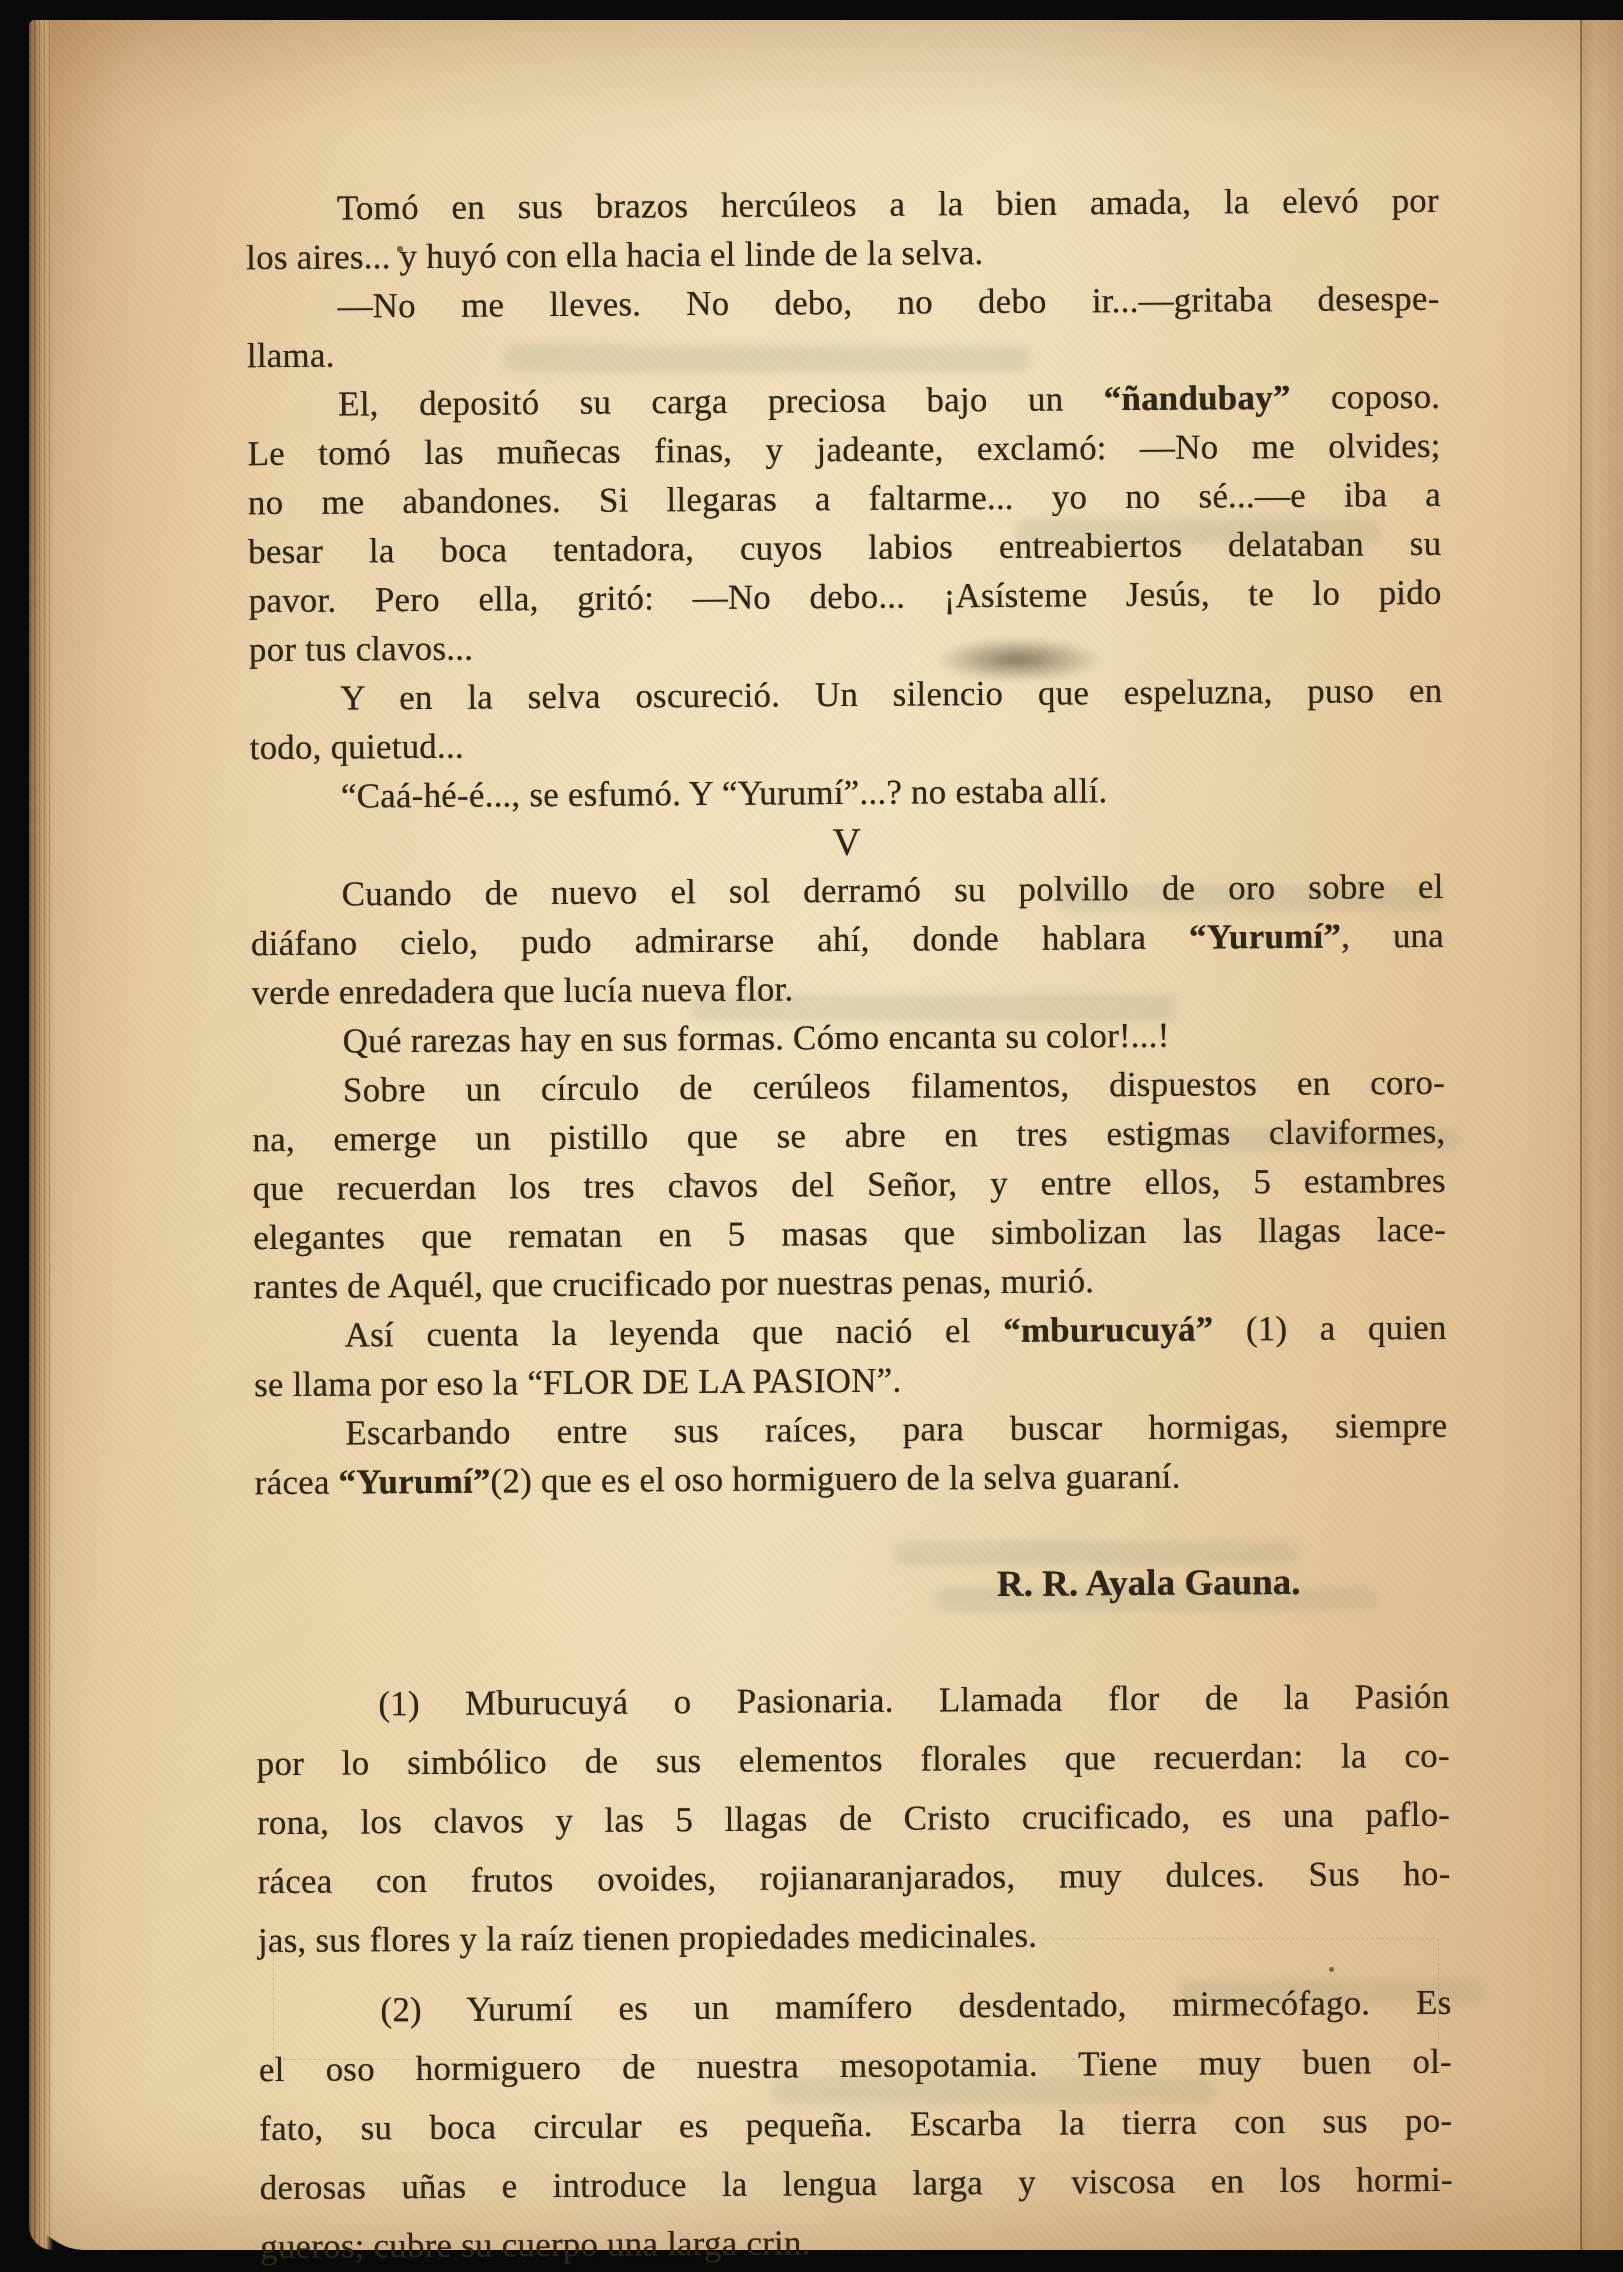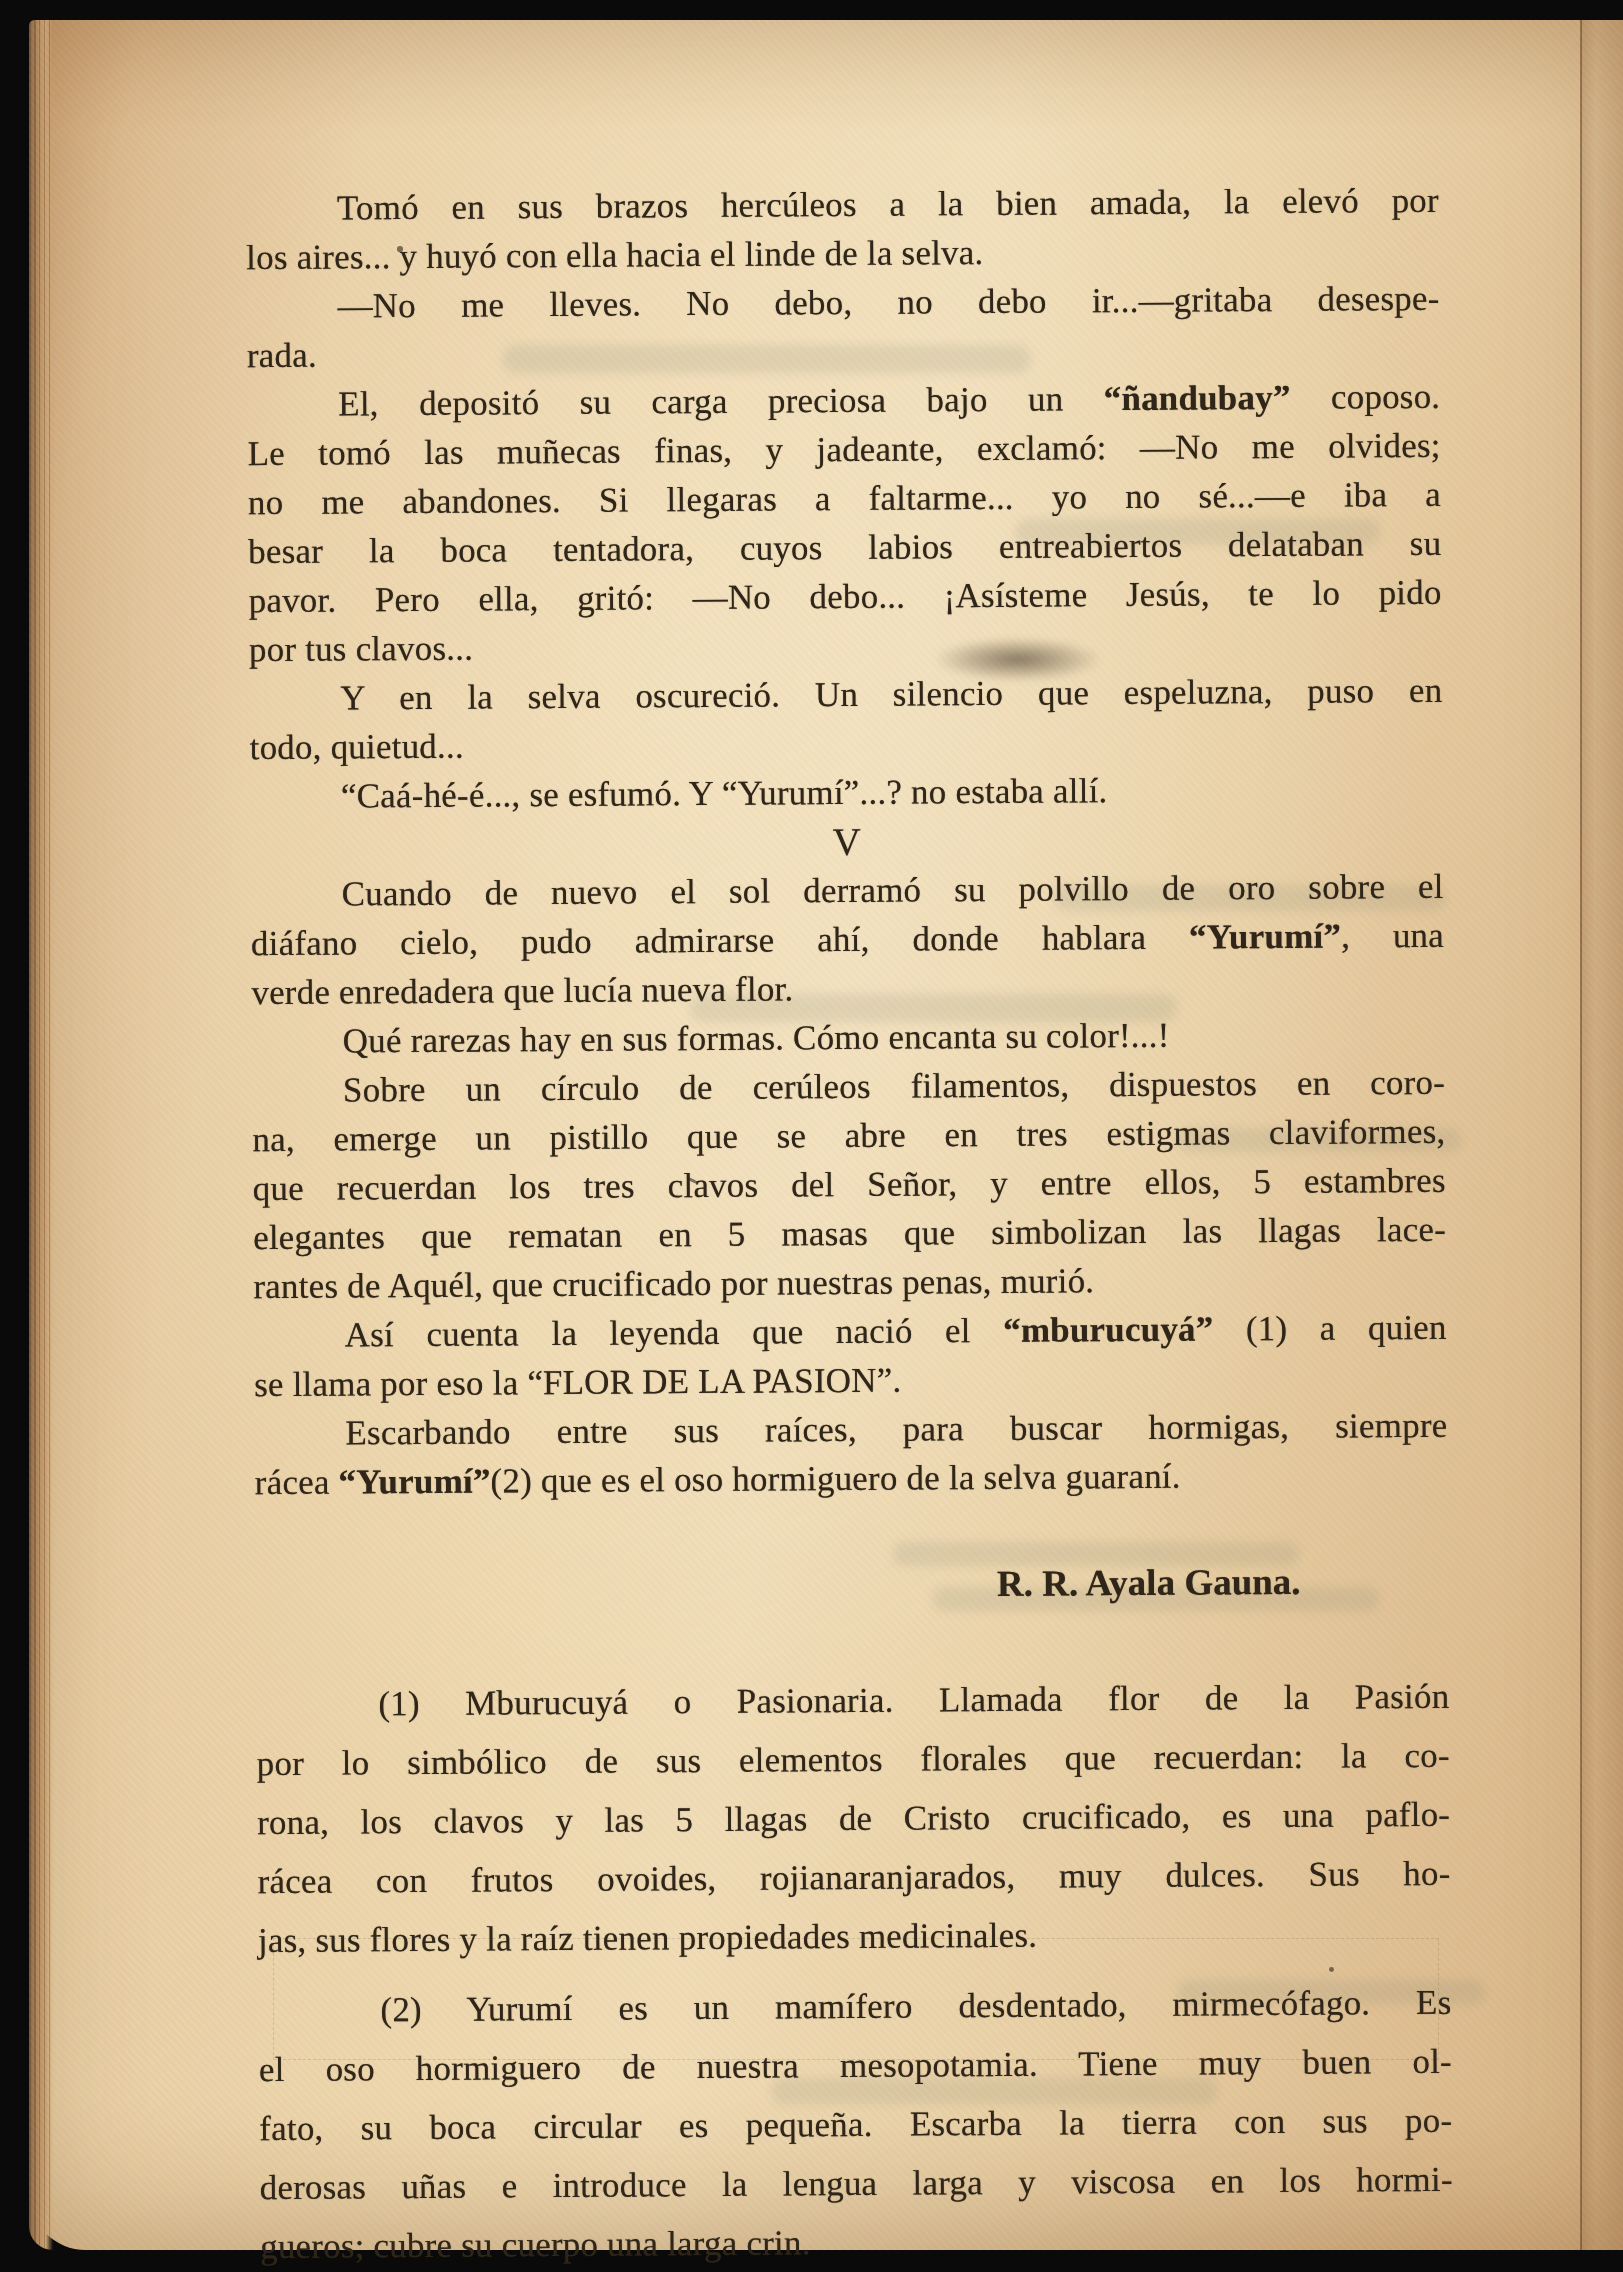--- a/index.html
+++ b/index.html
@@ -76,21 +76,21 @@
   <div class="speck" style="left:397px;top:246px;width:5.7px;height:5.7px;"></div>
   <div class="speck" style="left:686px;top:1179px;width:13px;height:3.2px;transform:rotate(28deg);"></div>
   <div class="speck" style="left:1329px;top:1967px;width:4.9px;height:4.9px;"></div>
   <div class="bleedbox" style="left:273px;top:1938px;width:1164px;height:120px;"></div>
 
   <div class="text-column">
     <div id="story-1">
         <div class="line indent"><span>Tomó en sus brazos hercúleos a la bien amada, la elevó por</span></div>
         <div class="line last"><span>los aires... y huyó con ella hacia el linde de la selva.</span></div>
         <div class="line indent"><span>—No me lleves. No debo, no debo ir...—gritaba desespe-</span></div>
-        <div class="line last"><span>rada.</span></div>
+        <div class="line last"><span>llama.</span></div>
         <div class="line indent"><span>El, depositó su carga preciosa bajo un </span><span class="bold">“ñandubay”</span><span> coposo.</span></div>
         <div class="line"><span>Le tomó las muñecas finas, y jadeante, exclamó: —No me olvides;</span></div>
         <div class="line"><span>no me abandones. Si llegaras a faltarme... yo no sé...—e iba a</span></div>
         <div class="line"><span>besar la boca tentadora, cuyos labios entreabiertos delataban su</span></div>
         <div class="line"><span>pavor. Pero ella, gritó: —No debo... ¡Asísteme Jesús, te lo pido</span></div>
         <div class="line last"><span>por tus clavos...</span></div>
         <div class="line indent"><span>Y en la selva oscureció. Un silencio que espeluzna, puso en</span></div>
         <div class="line last"><span>todo, quietud...</span></div>
         <div class="line indent last"><span>“Caá-hé-é..., se esfumó. Y “Yurumí”...? no estaba allí.</span></div>
       </div>

